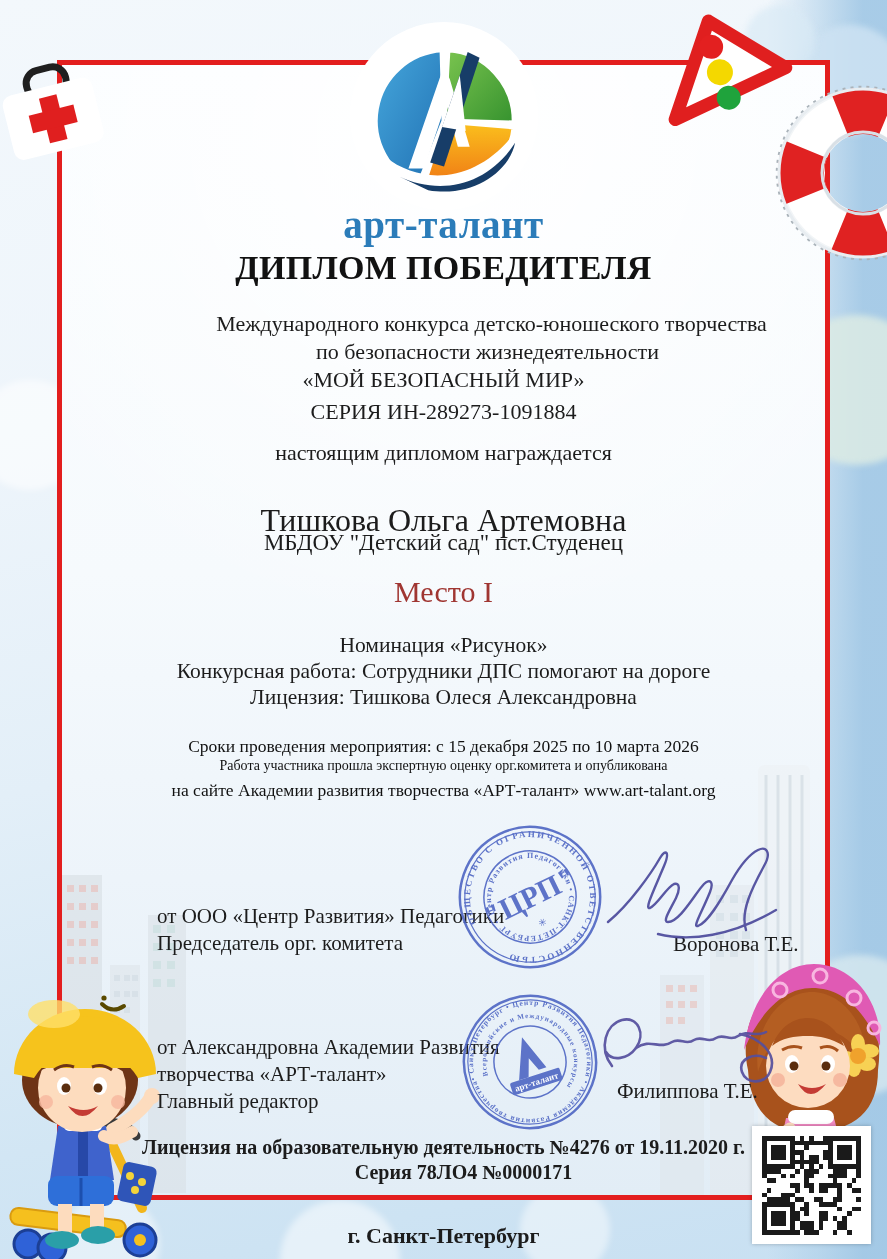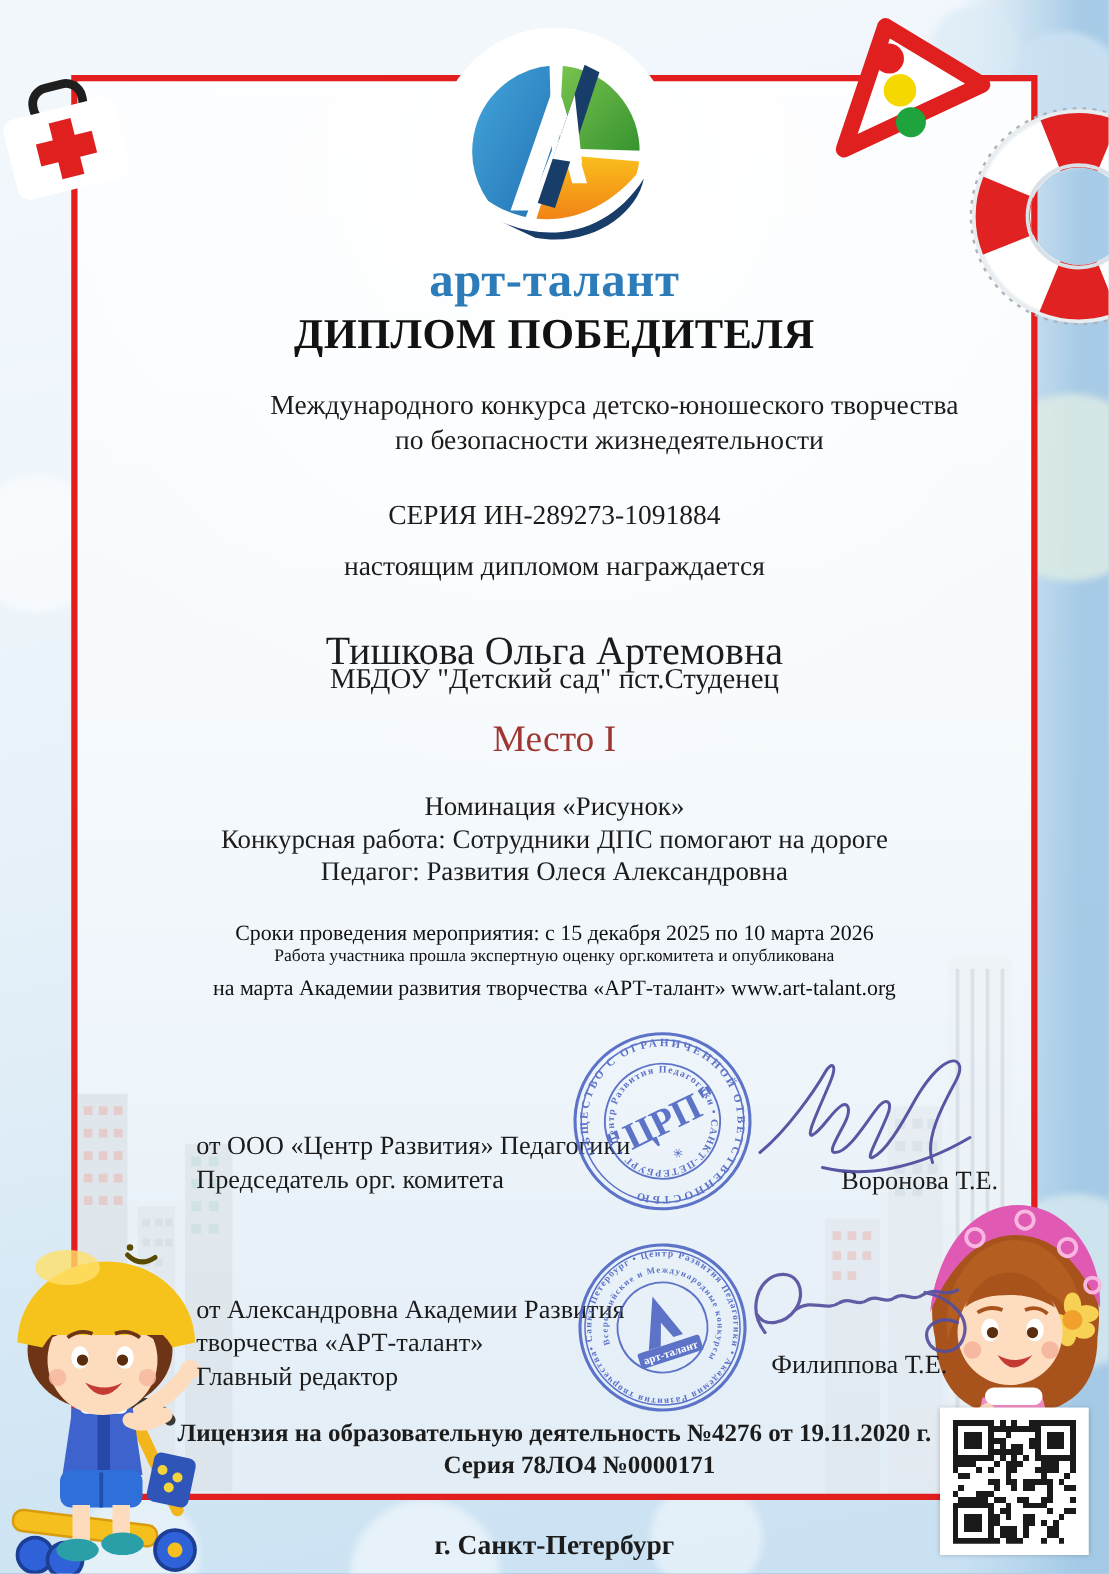--- a/index.html
+++ b/index.html
@@ -256,36 +256,37 @@
     <path d="M58,166 L106,166 L118,212 L48,212 Z" fill="#f08ac2"></path>
     <rect x="60" y="158" width="46" height="14" rx="7" fill="#fff"></rect>
     <path d="M62,176 C46,186 38,198 36,208" stroke="#fddcc0" stroke-width="11" fill="none" stroke-linecap="round"></path>
   </svg>
 
   <div class="line content abs" style="top:202px;font-size:39px;font-weight:bold;letter-spacing:.5px;color:#2b7cb9;">арт-талант</div>
   <div class="line content abs" style="top:249px;font-size:34px;font-weight:800;letter-spacing:.3px;color:#121212;">ДИПЛОМ ПОБЕДИТЕЛЯ</div>
 
   <div class="line content abs t22" style="top:311px;padding-left:48px;">Международного конкурса детско-юношеского творчества</div>
   <div class="line content abs t22" style="top:339px;margin-left:44px;">по безопасности жизнедеятельности</div>
+  <div class="line content abs t22" style="top:367px;">«МОЙ БЕЗОПАСНЫЙ МИР»</div>
 
   <div class="line content abs t22" style="top:399px;">СЕРИЯ ИН-289273-1091884</div>
   <div class="line content abs t22" style="top:440px;">настоящим дипломом награждается</div>
 
   <div class="line content abs" style="top:502px;font-size:32px;">Тишкова Ольга Артемовна</div>
   <div class="line content abs" style="top:530px;font-size:23px;">МБДОУ "Детский сад" пст.Студенец</div>
 
   <div class="line content abs" style="top:575px;font-size:30px;color:#a03632;">Место I</div>
 
   <div class="line content abs" style="top:633px;font-size:21.5px;">Номинация «Рисунок»</div>
   <div class="line content abs" style="top:659px;font-size:21.5px;">Конкурсная работа: Сотрудники ДПС помогают на дороге</div>
-  <div class="line content abs" style="top:685px;font-size:21.5px;">Педагог: Развития Олеся Александровна</div>
+  <div class="line content abs" style="top:685px;font-size:21.5px;">Лицензия: Тишкова Олеся Александровна</div>
 
   <div class="line content abs" style="top:736px;font-size:17.5px;color:#111;">Сроки проведения мероприятия: с 15 декабря 2025 по 10 марта 2026</div>
   <div class="line content abs" style="top:758px;font-size:14px;color:#111;">Работа участника прошла экспертную оценку орг.комитета и опубликована</div>
-  <div class="line content abs" style="top:780px;font-size:17.5px;color:#111;">на марта Академии развития творчества «АРТ-талант» www.art-talant.org</div>
+  <div class="line content abs" style="top:780px;font-size:17.5px;color:#111;">на сайте Академии развития творчества «АРТ-талант» www.art-talant.org</div>
 
   <div class="signer content" style="top:903px;">
     <div>от ООО «Центр Развития» Педагогики</div>
     <div>Председатель орг. комитета</div>
   </div>
   <div class="sname content" style="left:625px;top:932px;margin-left:48px;">Воронова Т.Е.</div>
 
   <div class="signer content" style="top:1034px;">
     <div>от Александровна Академии Развития</div>
     <div>творчества «АРТ-талант»</div>

